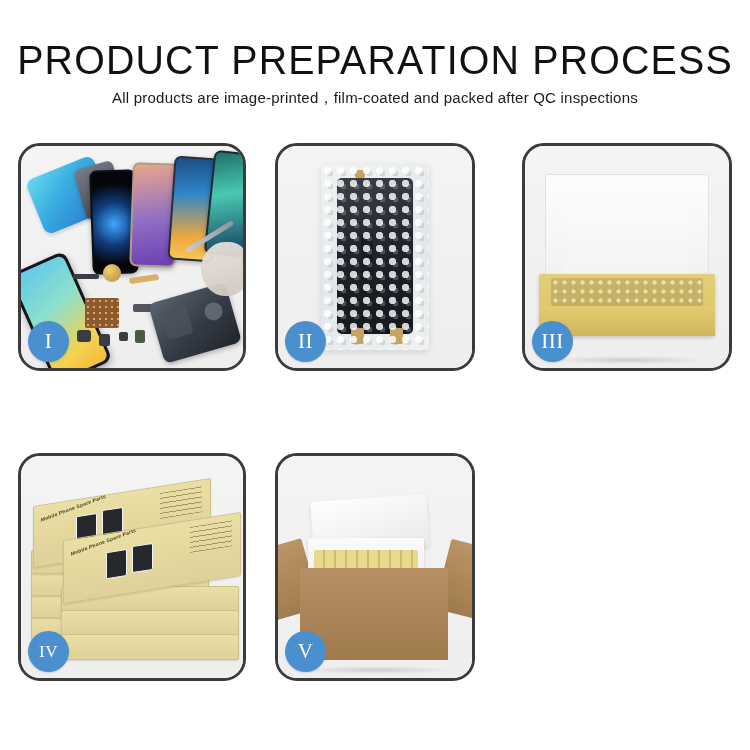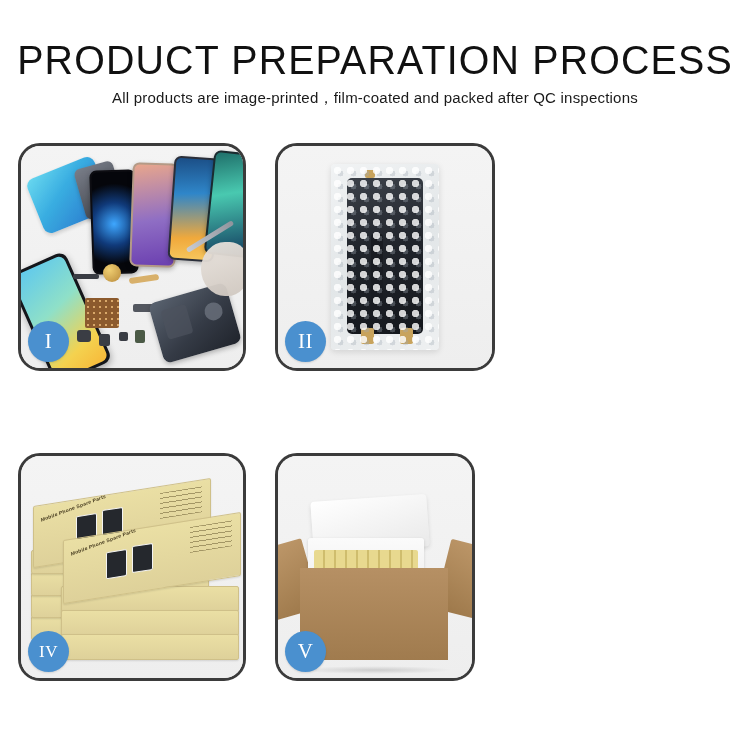--- a/index.html
+++ b/index.html
@@ -26,21 +26,21 @@
   .panel{
     position:absolute;box-sizing:border-box;
     border:3.5px solid #3b3b3b;border-radius:22px;
     background:#f2f2f2;overflow:visible;
   }
   .panel .inner{
     position:absolute;inset:0;border-radius:19px;overflow:hidden;
     background:linear-gradient(180deg,#f4f4f4 0%,#eeeeee 100%);
   }
   .p1{left:18px;top:5px;width:228px;height:228px;}
-  .p2{left:275px;top:5px;width:220px;height:228px;}
+  .p2{left:275px;top:5px;width:200px;height:228px;}
   .p3{left:522px;top:5px;width:210px;height:228px;}
   .p4{left:18px;top:315px;width:228px;height:228px;}
   .p5{left:275px;top:315px;width:200px;height:228px;}
   .p6{left:522px;top:315px;width:210px;height:228px;}
 
   .badge{
     position:absolute;left:7px;bottom:6px;width:41px;height:41px;
     border-radius:50%;background:#4a90cf;
     display:flex;align-items:center;justify-content:center;
     color:#ffffff;font-family:"Liberation Serif","DejaVu Serif",serif;
@@ -255,20 +255,35 @@
         <div class="conn c3"></div>
         <div class="conn c1"></div>
         <div class="conn c2"></div>
         <div class="bubbles2"></div>
         <div class="bubbles"></div>
       </div>
     </div>
     <div class="badge">II</div>
   </div>
 
+  <div class="panel p3">
+    <div class="inner">
+      <div class="box3">
+        <div class="lid">
+          <div class="foam"></div>
+        </div>
+        <div class="tray">
+          <div class="wrapstack"></div>
+          <div class="trayface"></div>
+        </div>
+      </div>
+      <div class="shadowp"></div>
+    </div>
+    <div class="badge">III</div>
+  </div>
 
   <div class="panel p4">
     <div class="inner">
       <div class="stack">
         <div class="sbox" style="left:0;top:142px;width:176px;height:22px;"></div>
         <div class="sbox" style="left:0;top:120px;width:176px;height:22px;"></div>
         <div class="sbox" style="left:0;top:98px;width:176px;height:22px;"></div>
         <div class="sbox" style="left:0;top:76px;width:176px;height:22px;"></div>
         <div class="sbox" style="left:30px;top:112px;width:176px;height:24px;"></div>
         <div class="sbox" style="left:30px;top:136px;width:176px;height:24px;"></div>

